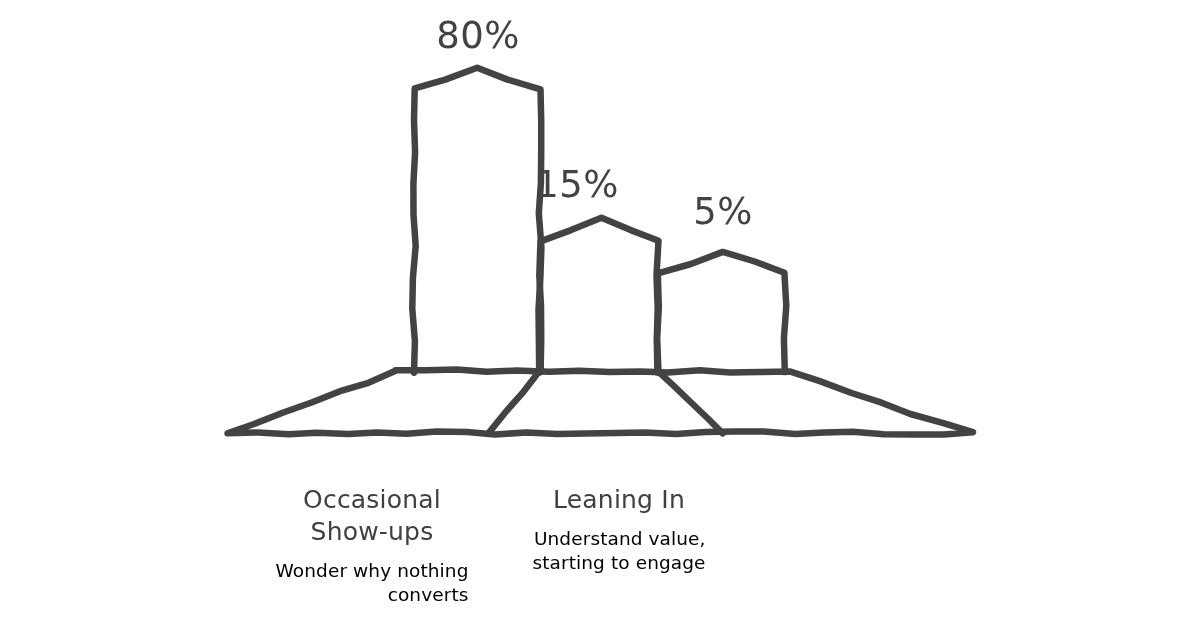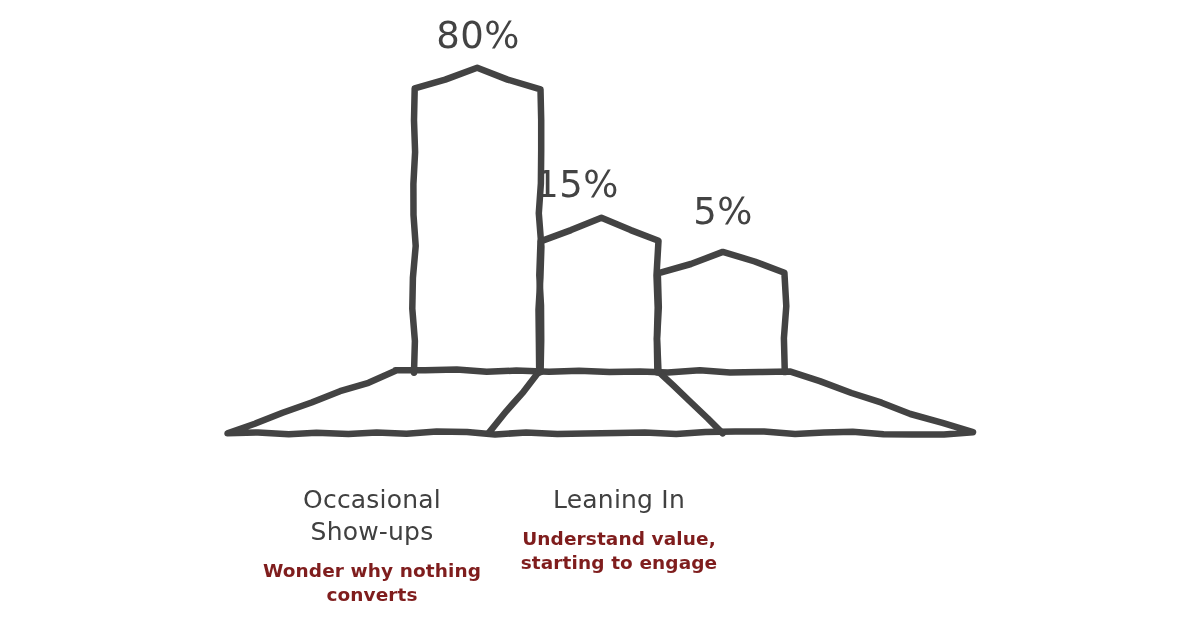--- a/index.html
+++ b/index.html
@@ -55,26 +55,27 @@
     font-size: 25px;
     font-weight: 400;
     line-height: 1.28;
     letter-spacing: 0.2px;
     color: #404040;
     white-space: pre-line;
   }
   .cat-desc {
     font-family: "DejaVu Sans", sans-serif;
     font-size: 18.5px;
-    font-weight: 700;
+    font-weight: 400;
     line-height: 1.32;
     letter-spacing: 0.1px;
-    color: #7f1d1d;
+    color: #000000;
     margin-top: 11px;
     white-space: pre-line;
+    text-align: right;
   }
 </style>
 </head>
 <body>
 
 <div id="stage" style="--bg: #ffffff;">
 
   <svg id="chart-svg" viewBox="0 0 1200 628">
 
     <g>

